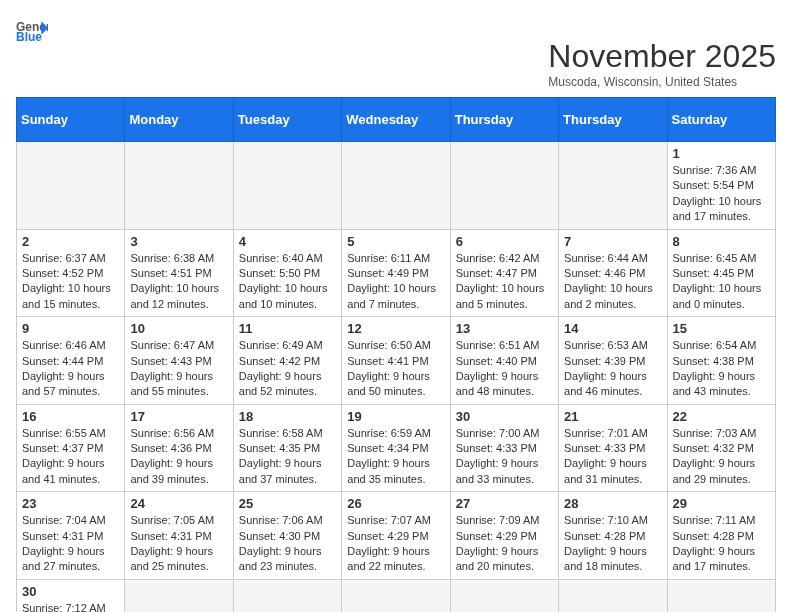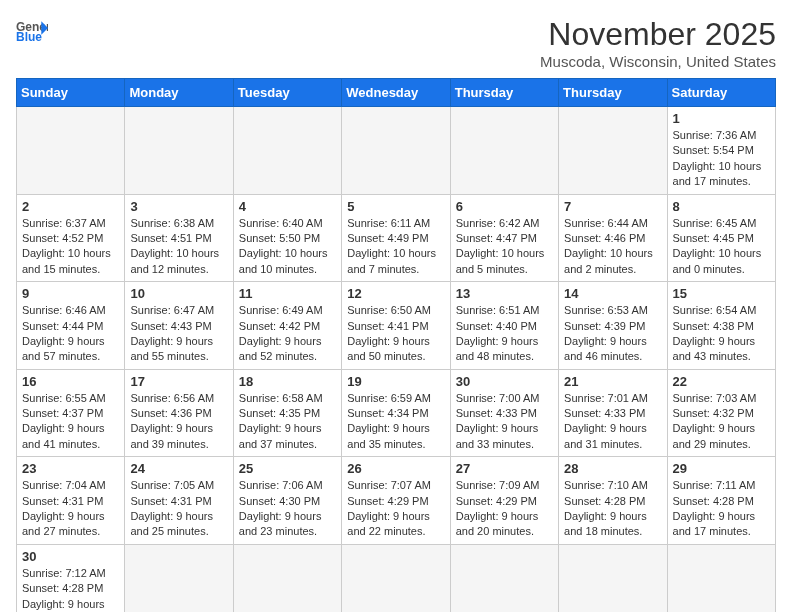--- a/index.html
+++ b/index.html
@@ -19,42 +19,42 @@
     .logo {
       display: flex;
       align-items: center;
       gap: 4px;
     }
     .logo-icon {
       width: 32px;
       height: 32px;
     }
     .title-block {
-      text-align: right;
+      margin-top: 22px;
     }
     .month-title {
       font-size: 32px;
       font-weight: normal;
       color: #333;
     }
     .location {
-      font-size: 15px;
+      font-size: 12px;
       color: #555;
     }
     .calendar {
       width: 100%;
       border-collapse: collapse;
       border: 1px solid #ccc;
     }
     .calendar th {
       background: #1a73e8;
       color: #fff;
       font-size: 13px;
       font-weight: bold;
-      padding: 6px 4px;
+      padding: 14px 4px;
       text-align: left;
       border: 1px solid #1565c0;
     }
     .calendar td {
       border: 1px solid #ccc;
       vertical-align: top;
       padding: 4px 5px;
       font-size: 10.5px;
       color: #333;
       width: calc(100% / 7);

